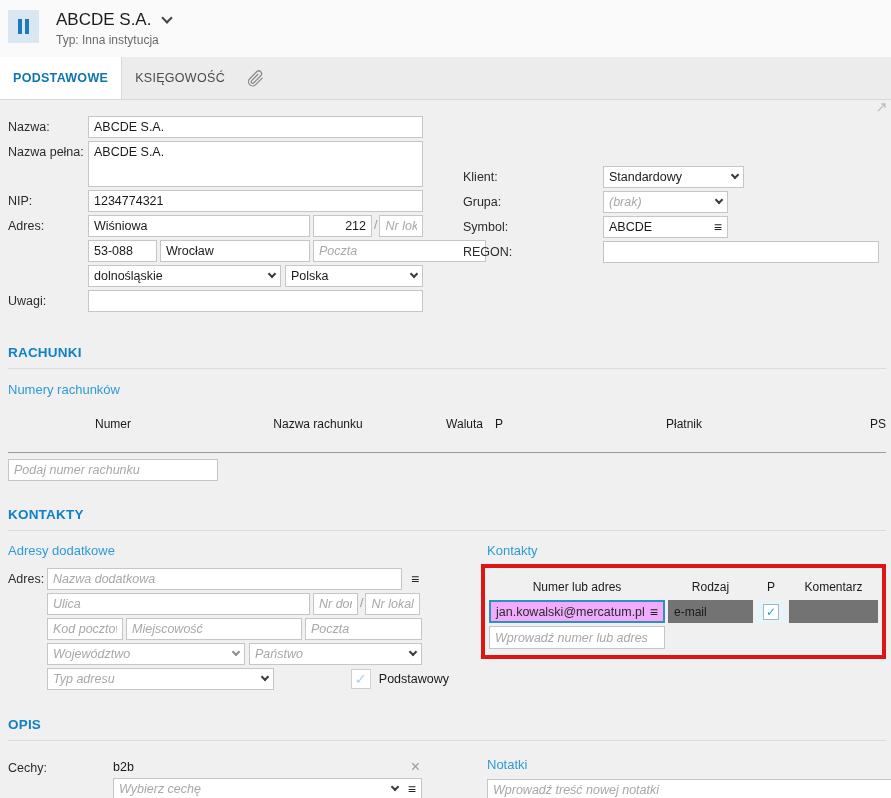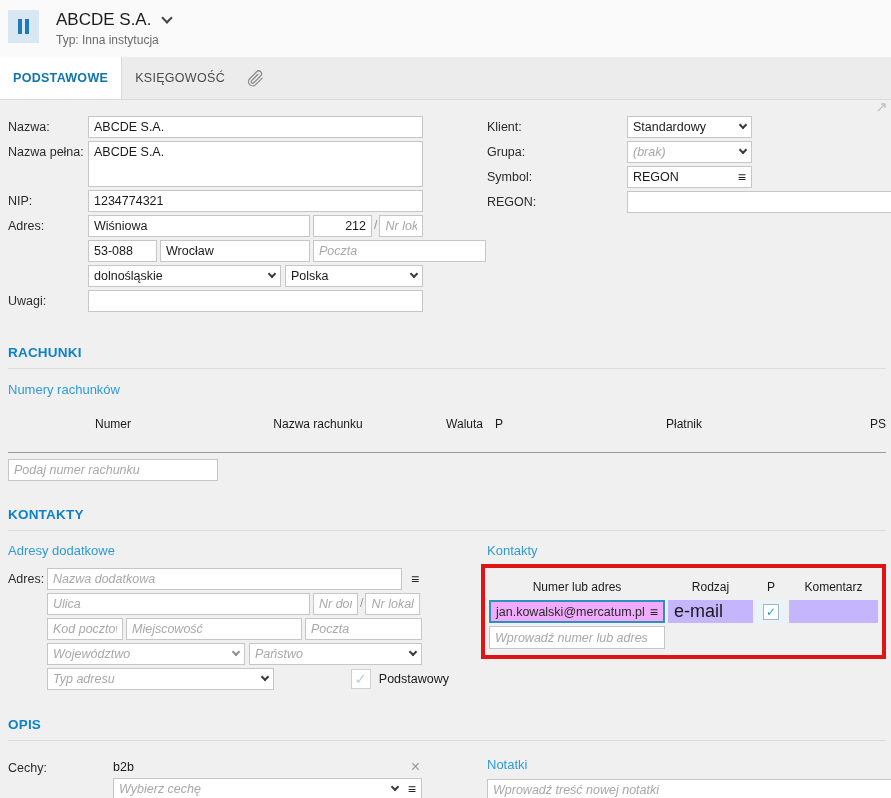--- a/index.html
+++ b/index.html
@@ -36,21 +36,21 @@
   .sel { display:flex; align-items:center; justify-content:space-between; gap:6px; }
   .sel .txt { white-space:nowrap; overflow:hidden; }
   .sel.ph .txt { color:#a8a8a8; font-style:italic; }
   .chev { width:6px; height:6px; border-right:2px solid #3c3c3c; border-bottom:2px solid #3c3c3c; transform:rotate(45deg); margin-top:-4px; flex:none; }
   .chev.gray { border-color:#8f8f8f; }
   .chev.big { width:8px; height:8px; border-width:2px; border-color:#444; }
   .menu-glyph { font-size:14px; color:#222; line-height:1; flex:none; }
   .slash { padding:3px 2px 0 2px; color:#9a9a9a; font-size:12.5px; }
   .field { display:flex; align-items:center; justify-content:space-between; }
 
-  .topgrid { display:flex; align-items:flex-start;gap:24px; }
+  .topgrid { display:flex; align-items:center; }
   .leftcol { width:415px; flex:none; }
   .rightcol { margin-left:40px; flex:1; }
   .rightcol .flabel { width:140px; }
 
   .link { color:#1b7ec2; font-size:12.5px; text-decoration:none; cursor:pointer; }
 
   .sec-title { font-size:13.5px; font-weight:bold; color:#0f81c8; letter-spacing:.2px; }
   .sec-div { border:none; border-top:1px solid #dcdcdc; margin:8px 0 0 0; }
   .sub-title { font-size:13px; color:#2f9bd6; }
 
@@ -69,21 +69,21 @@
   .checkbox { width:20px; height:20px; background:#fff; border:1px solid #cfcfcf; display:flex; align-items:center; justify-content:center; flex:none; }
   .checkbox .ck { font-size:15px; font-weight:bold; color:#aed3e6; }
   .checkbox.small { width:16px; height:16px; border-color:#9fb8c4; }
   .checkbox.small .ck { font-size:12px; color:#1e9cd8; }
 
   .kontakty-col { flex:1; margin-left:8px; }
   .kontakty-col .sub-title { margin-left:6px; }
   .redbox { border:4px solid #df1515; margin-top:6px; padding:8px 4px 6px 4px; }
   .krow { display:flex; gap:3px; align-items:center; }
   .khead { font-size:12px; color:#1a1a1a; padding:4px 0 6px 0; }
-  .kcell-blue { background:#c4b5fd; height:23px; display:flex; align-items:center; padding:0 6px; font-size:18px; color:#1a1a1a; }
+  .kcell-blue { background:#737373; height:23px; display:flex; align-items:center; padding:0 6px; font-size:12px; color:#1a1a1a; }
   .kinput { height:23px; border:2px solid #2e8fc0; background:#f0abfc; display:flex; align-items:center; justify-content:space-between; padding:0 5px; font-size:12.5px; }
   .pcell { display:flex; align-items:center; justify-content:center; background:#e9f4fa; height:23px; }
 
   
   .opis-left { width:415px; flex:none; }
   .opis-left .flabel { width:105px; }
   .tagrow { display:flex; align-items:center; justify-content:space-between; width:309px; padding:2px 2px 2px 0; }
   .x-icon { color:#9a9a9a; font-size:16px; line-height:1; cursor:pointer; }
   .opis-right { flex:1; margin-left:40px; }
 </style>
@@ -162,36 +162,36 @@
       </div>
       <div class="frow" style="margin-top:2px">
         <span class="flabel">Uwagi:</span>
         <input class="inp" style="width: 335px;" value="">
       </div>
     </div>
 
     <div class="rightcol">
       <div class="frow">
         <span class="flabel">Klient:</span>
-        <div class="sel" style="width:125px">
+        <div class="sel" style="width:141px">
           <span class="txt">Standardowy</span>
           <span class="chev"></span>
         </div>
       </div>
       <div class="frow">
         <span class="flabel">Grupa:</span>
         <div class="sel ph" style="width:125px">
           <span class="txt">(brak)</span>
           <span class="chev"></span>
         </div>
       </div>
       <div class="frow">
         <span class="flabel">Symbol:</span>
         <div class="field" style="width:125px">
-          <span>REGON</span>
+          <span>ABCDE</span>
           <span class="menu-glyph">≡</span>
         </div>
       </div>
       <div class="frow">
         <span class="flabel">REGON:</span>
         <input class="inp" style="width: 276px;" value="">
       </div>
     </div>
   </div>
 

